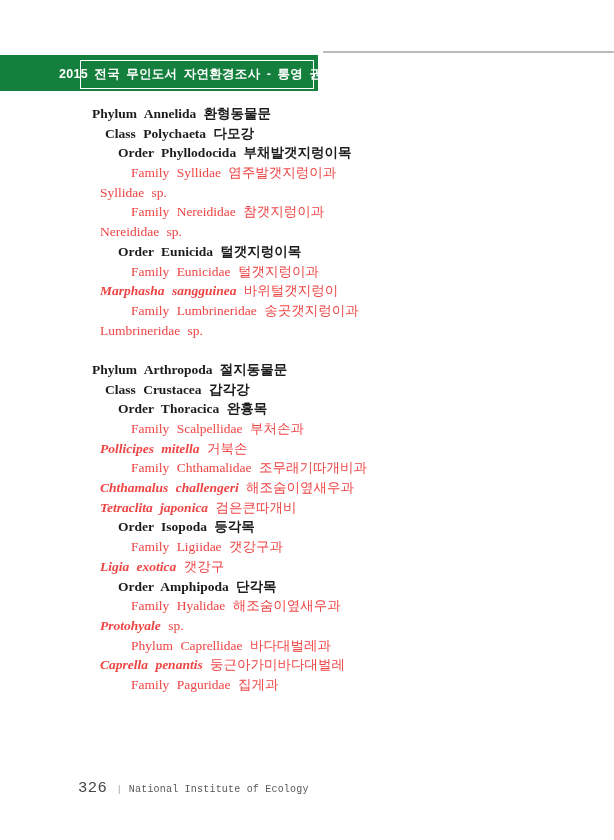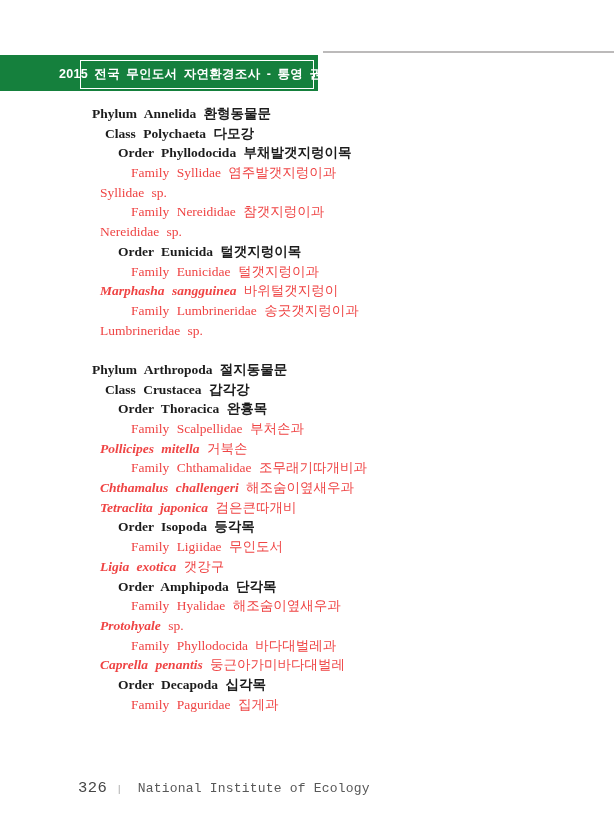--- a/index.html
+++ b/index.html
@@ -57,21 +57,21 @@
     font-family:Liberation Mono, monospace;
     text-align:center;
   }
   .page-number {
     font-size:15.5px; font-weight:300; color:#454545; letter-spacing:0.5px;
   }
   .footer-sep {
     margin:0 7px 0 9px; font-size:9px; color:#9a9a9a;
   }
   .footer-text {
-    font-size:13px; color:#585858; letter-spacing:0.2px;margin-left:9px;
+    font-size:10px; color:#585858; letter-spacing:0.2px;
   }
 </style>
 </head>
 <body>
 
 <div class="page">
 
   <div class="header-rule"></div>
 
   <div class="header-bar">
@@ -96,28 +96,27 @@
       <div class="section-gap"></div>
       <div class="tax-line indent-0 bold"><span class="seg">Phylum Arthropoda</span> <span class="seg">절지동물문</span></div>
       <div class="tax-line indent-1 bold"><span class="seg">Class Crustacea</span> <span class="seg">갑각강</span></div>
       <div class="tax-line indent-2 bold"><span class="seg">Order Thoracica</span> <span class="seg">완흉목</span></div>
       <div class="tax-line indent-3"><span class="seg">Family Scalpellidae</span> <span class="seg">부처손과</span></div>
       <div class="tax-line indent-4"><span class="seg-italic">Pollicipes mitella</span> <span class="seg">거북손</span></div>
       <div class="tax-line indent-3"><span class="seg">Family Chthamalidae</span> <span class="seg">조무래기따개비과</span></div>
       <div class="tax-line indent-4"><span class="seg-italic">Chthamalus challengeri</span> <span class="seg">해조숨이옆새우과</span></div>
       <div class="tax-line indent-4"><span class="seg-italic">Tetraclita japonica</span> <span class="seg">검은큰따개비</span></div>
       <div class="tax-line indent-2 bold"><span class="seg">Order Isopoda</span> <span class="seg">등각목</span></div>
-      <div class="tax-line indent-3"><span class="seg">Family Ligiidae</span> <span class="seg">무인도서</span></div>
+      <div class="tax-line indent-3"><span class="seg">Family Ligiidae</span> <span class="seg">갯강구과</span></div>
       <div class="tax-line indent-4"><span class="seg-italic">Ligia exotica</span> <span class="seg">갯강구</span></div>
       <div class="tax-line indent-2 bold"><span class="seg">Order Amphipoda</span> <span class="seg">단각목</span></div>
       <div class="tax-line indent-3"><span class="seg">Family Hyalidae</span> <span class="seg">해조숨이옆새우과</span></div>
       <div class="tax-line indent-4"><span class="seg-italic">Protohyale</span> <span class="seg">sp.</span></div>
-      <div class="tax-line indent-3"><span class="seg">Family Phyllodocida</span> <span class="seg">바다대벌레과</span></div>
+      <div class="tax-line indent-3"><span class="seg">Phylum Caprellidae</span> <span class="seg">바다대벌레과</span></div>
       <div class="tax-line indent-4"><span class="seg-italic">Caprella penantis</span> <span class="seg">둥근아가미바다대벌레</span></div>
-      <div class="tax-line indent-2 bold"><span class="seg">Order Decapoda</span> <span class="seg">십각목</span></div>
       <div class="tax-line indent-3"><span class="seg">Family Paguridae</span> <span class="seg">집게과</span></div>
     </div>
 
   <div class="footer">
     <span class="page-number">326</span>
     <span class="footer-sep">|</span>
     <span class="footer-text">National Institute of Ecology</span>
   </div>
 
 </div>

